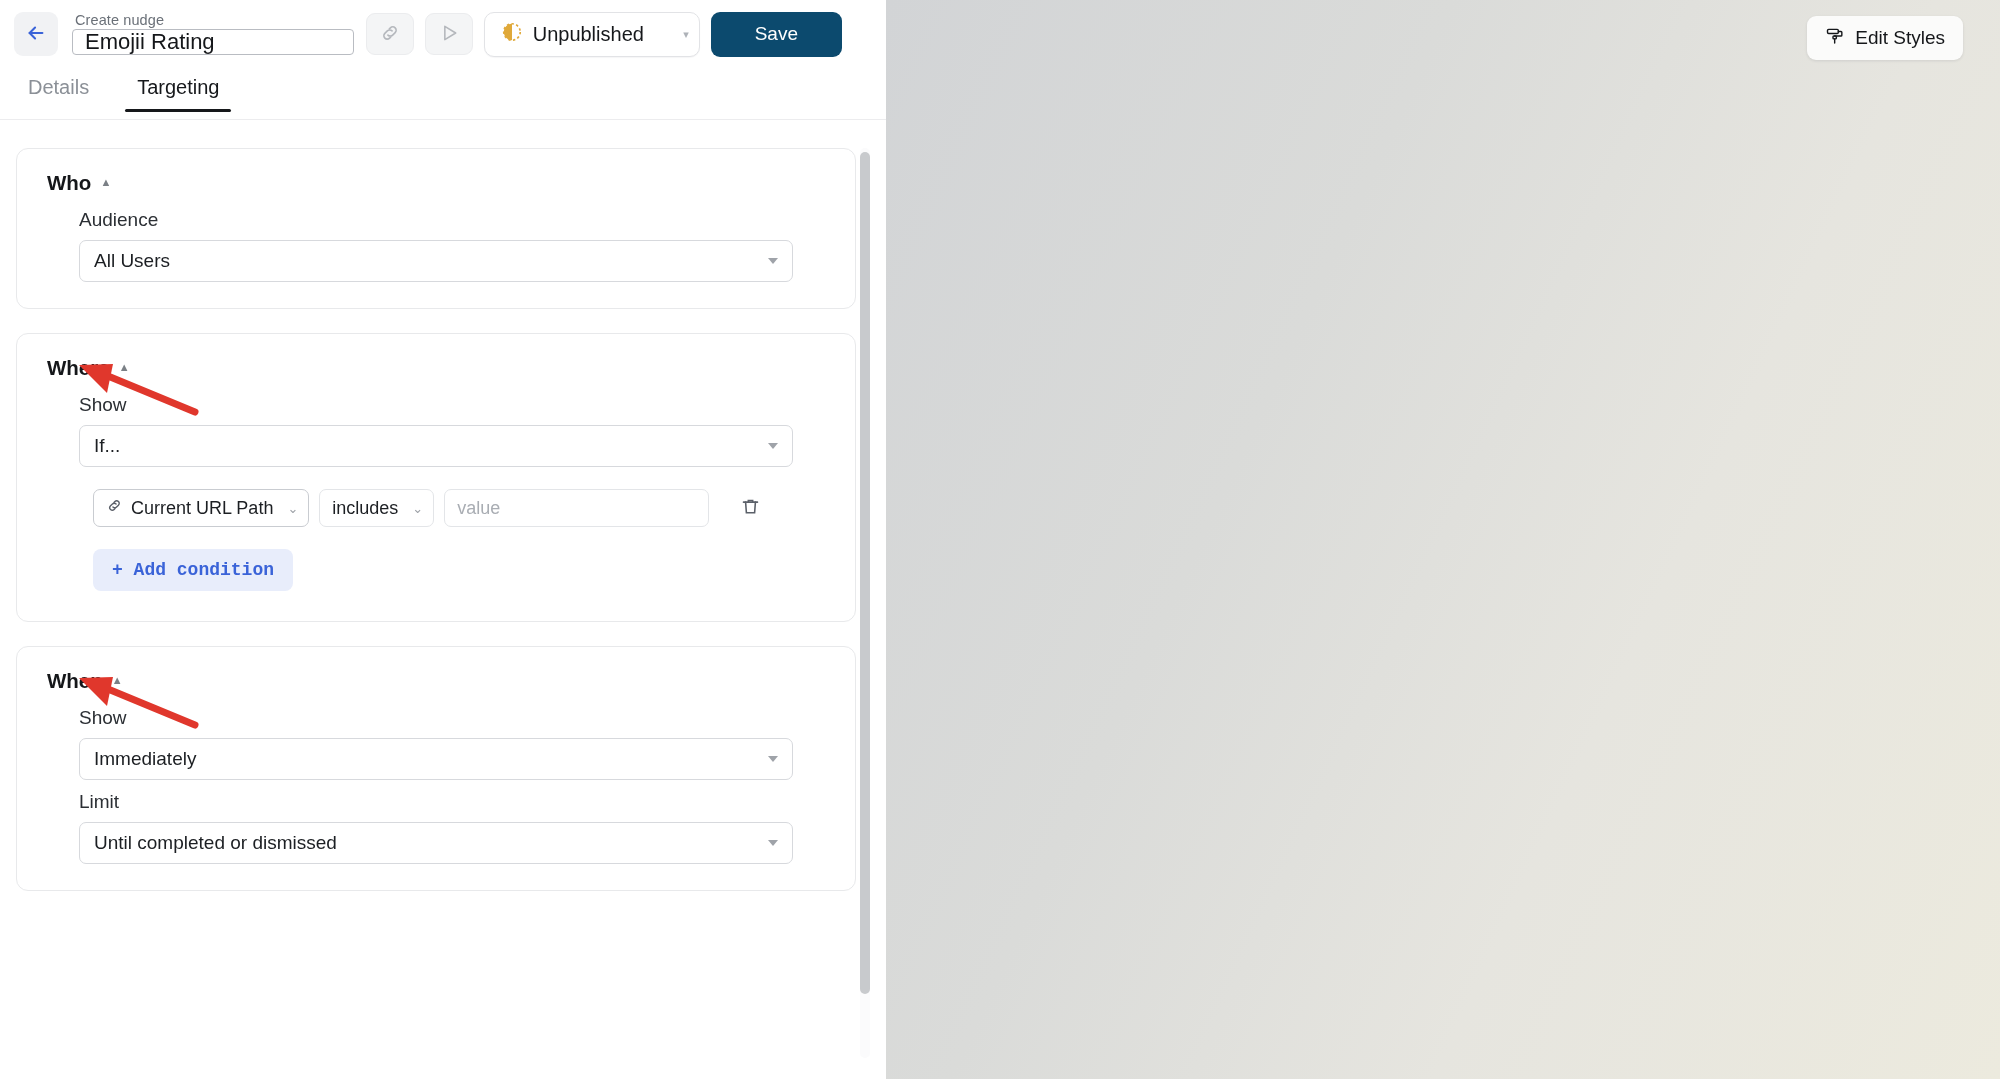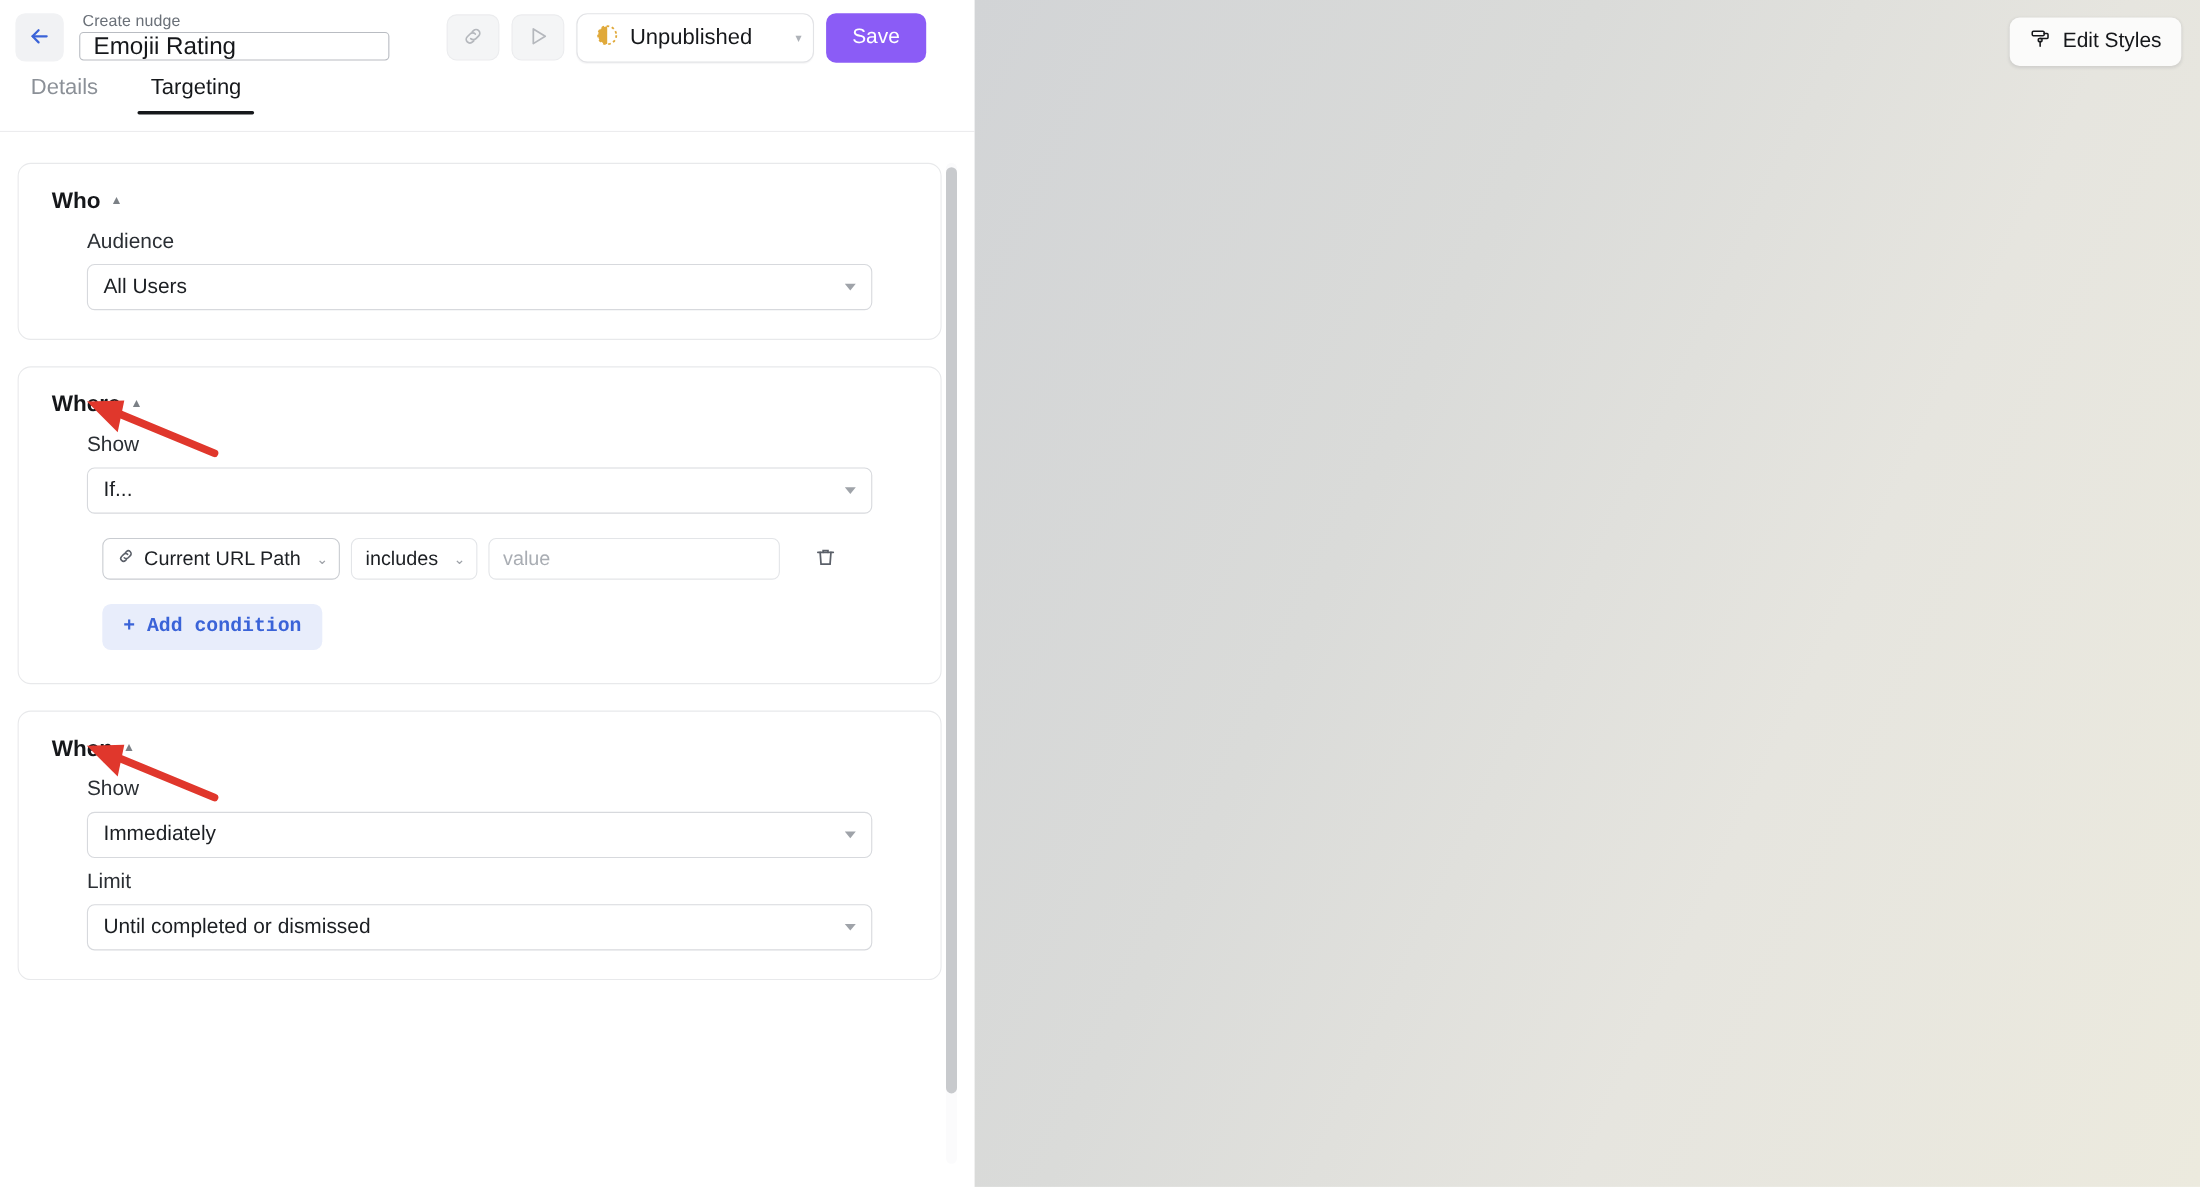--- a/index.html
+++ b/index.html
@@ -66,30 +66,30 @@
     background: #fff;
     display: flex; align-items: center; gap: 10px;
     padding: 0 10px 0 16px; cursor: pointer;
     box-shadow: 0 1px 1px rgba(16,24,40,.04);
     justify-content: space-between;
   }
   .status-sel .lbl { font-size: 20px; color: #16181b; font-weight: 400; }
   .status-sel .caret { margin-left: auto; color: #aeb2b8; font-size: 11px; padding-left: 16px; }
 
   .save-btn {
-    height: 45px; padding: 0 24px;
-    background: #8b5cf6; color: #fff;
+    height: 45px; padding: 0 44px;
+    background: #0c4a6e; color: #fff;
     font-size: 19px; border: none; border-radius: 9px;
     cursor: pointer; font-family: "Liberation Sans", sans-serif;
   }
 
   
   .tabs-row {
     position: relative; height: 52px;
-    display: flex; align-items: flex-start;
+    display: flex; align-items: center;
     padding: 0 16px;
   }
   .tab {
     font-size: 20px; color: #8b9097;
     padding: 0 12px 13px 12px; margin-right: 24px;
     cursor: pointer; position: relative; background: none; border: none;
     font-family: "Liberation Sans", sans-serif;
   }
   .tab.active { color: #16181b; }
   .tab.active::after {
@@ -198,21 +198,21 @@
   }
 
   
   .preview {
     position: relative;
     flex: 1 1 auto; height: 1079px;
     background: linear-gradient(115deg, #d2d4d6 0%, #dadbd9 35%, #e6e5df 65%, #eceade 100%);
     overflow: hidden;
   }
   .edit-styles {
-    position: absolute; top: 16px; right: 17px;
+    position: absolute; top: 16px; right: 37px;
     height: 44px; padding: 0 18px;
     background: #fbfbfa; border: none; border-radius: 9px;
     display: flex; align-items: center; gap: 10px;
     font-size: 19px; color: #15171a; cursor: pointer;
     box-shadow: 0 1px 3px rgba(16,24,40,.10);
     font-family: "Liberation Sans", sans-serif;
   }
   .edit-styles svg { width: 20px; height: 20px; }
 </style>
 </head>

